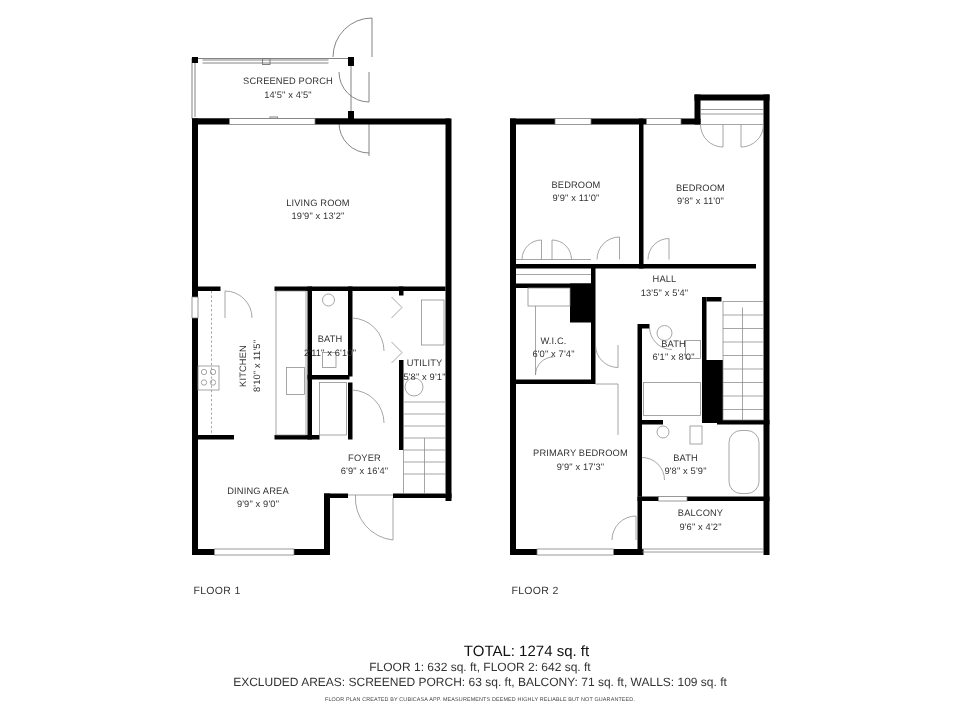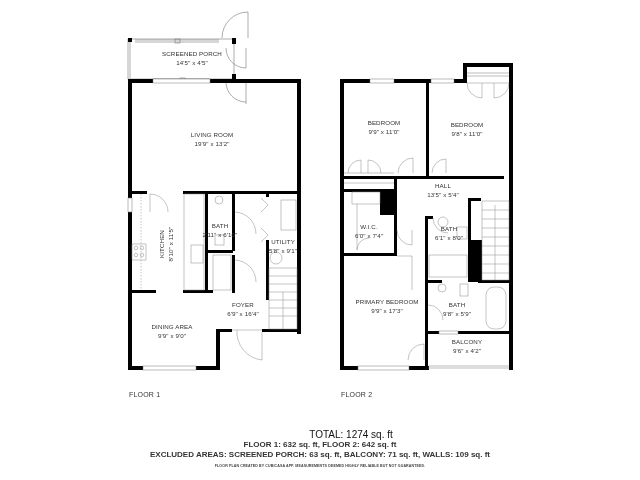--- a/index.html
+++ b/index.html
@@ -1,20 +1,20 @@
 <!DOCTYPE html>
 <html><head>
 <meta charset="utf-8">
 <style>
   html, body { margin:0; padding:0; background:#ffffff; }
   body { width:640px; height:480px; position:relative; overflow:hidden; font-family:"Liberation Sans", sans-serif; color:#222; }
   svg.plan { position:absolute; left:0; top:0; width:640px; height:480px; }
   .room-label { font-family:"Liberation Sans", sans-serif; font-size:6.2px; fill:#333; text-anchor:middle; letter-spacing:0.1px; }
   .floor-label { position:absolute; font-size:7px; color:#333; letter-spacing:0.2px; }
-  .summary { position:absolute; left:0; width:640px; text-align:center; color:#333;font-weight:bold; }
+  .summary { position:absolute; left:0; width:640px; text-align:center; color:#333; }
   .total { top:429px; font-size:10px; font-weight:normal; color:#111;padding-left:31px; }
   .line1 { top:440px; font-size:8px; }
   .line2 { top:450px; font-size:8px; }
   .fine { top:464px; font-size:3.6px; color:#444; letter-spacing:0.1px; }
 </style>
 </head>
 <body>
 
 <svg class="plan" viewBox="0 0 640 480" xmlns="http://www.w3.org/2000/svg">
 

